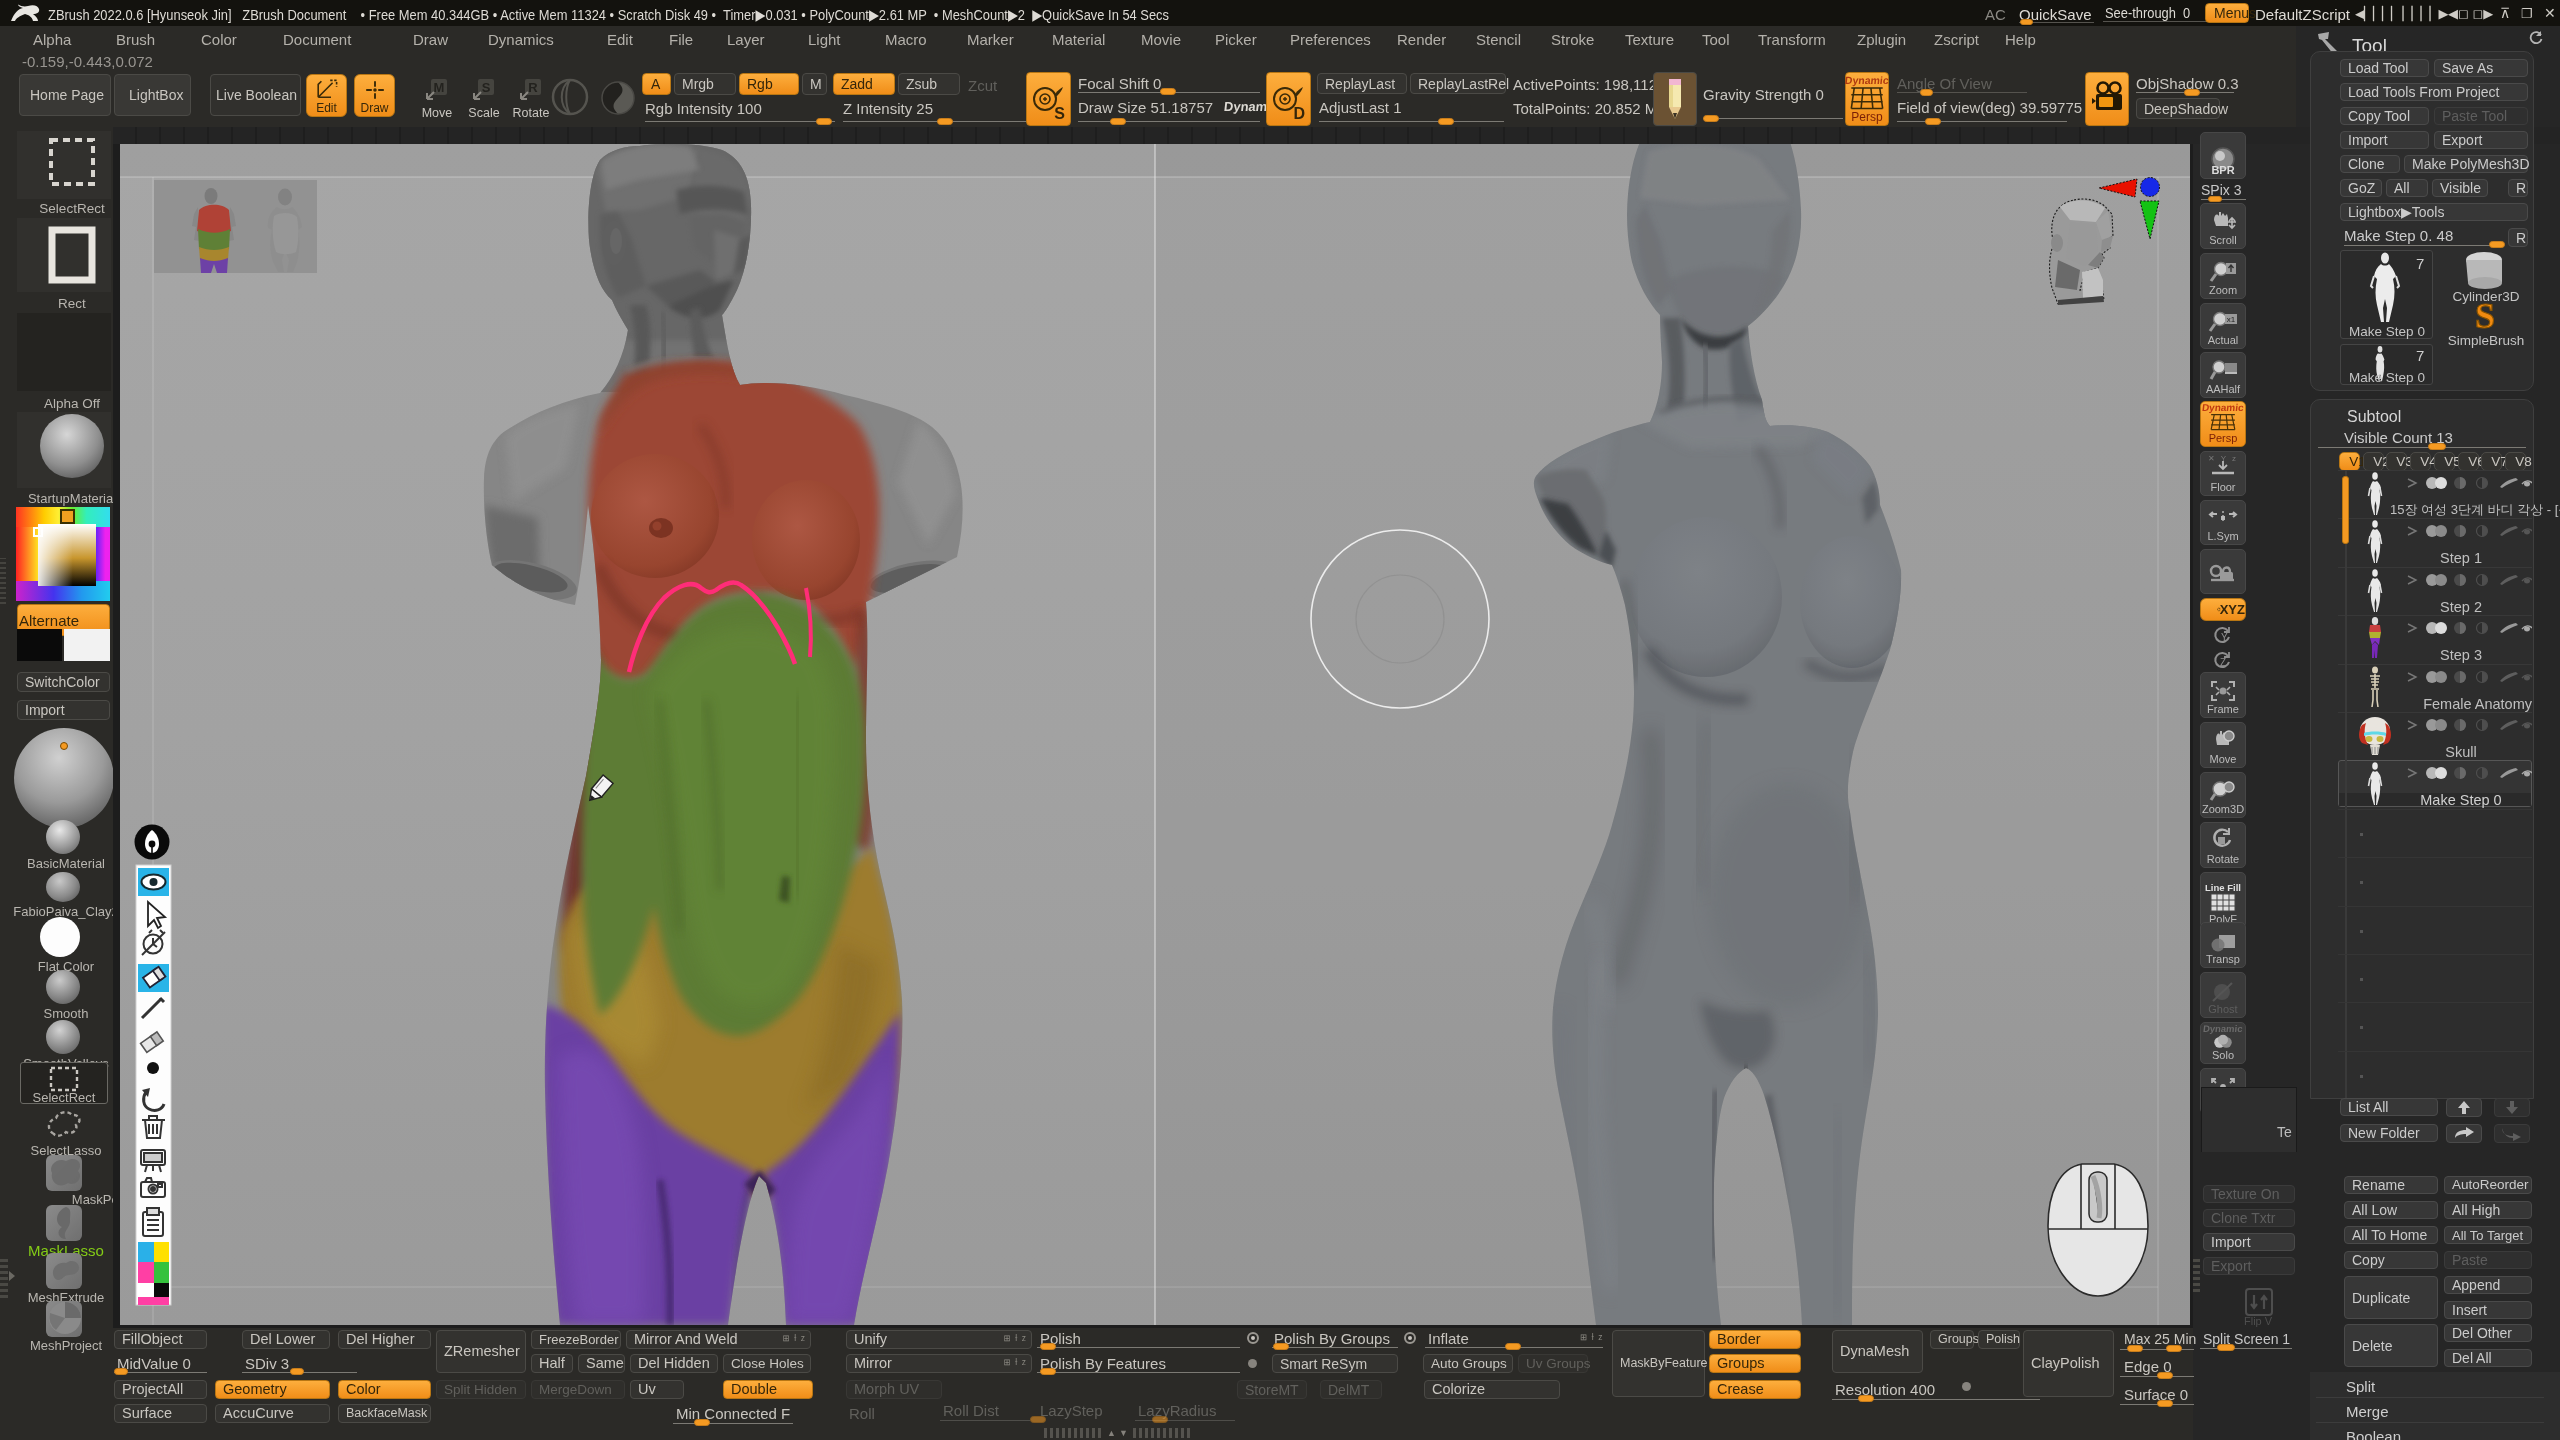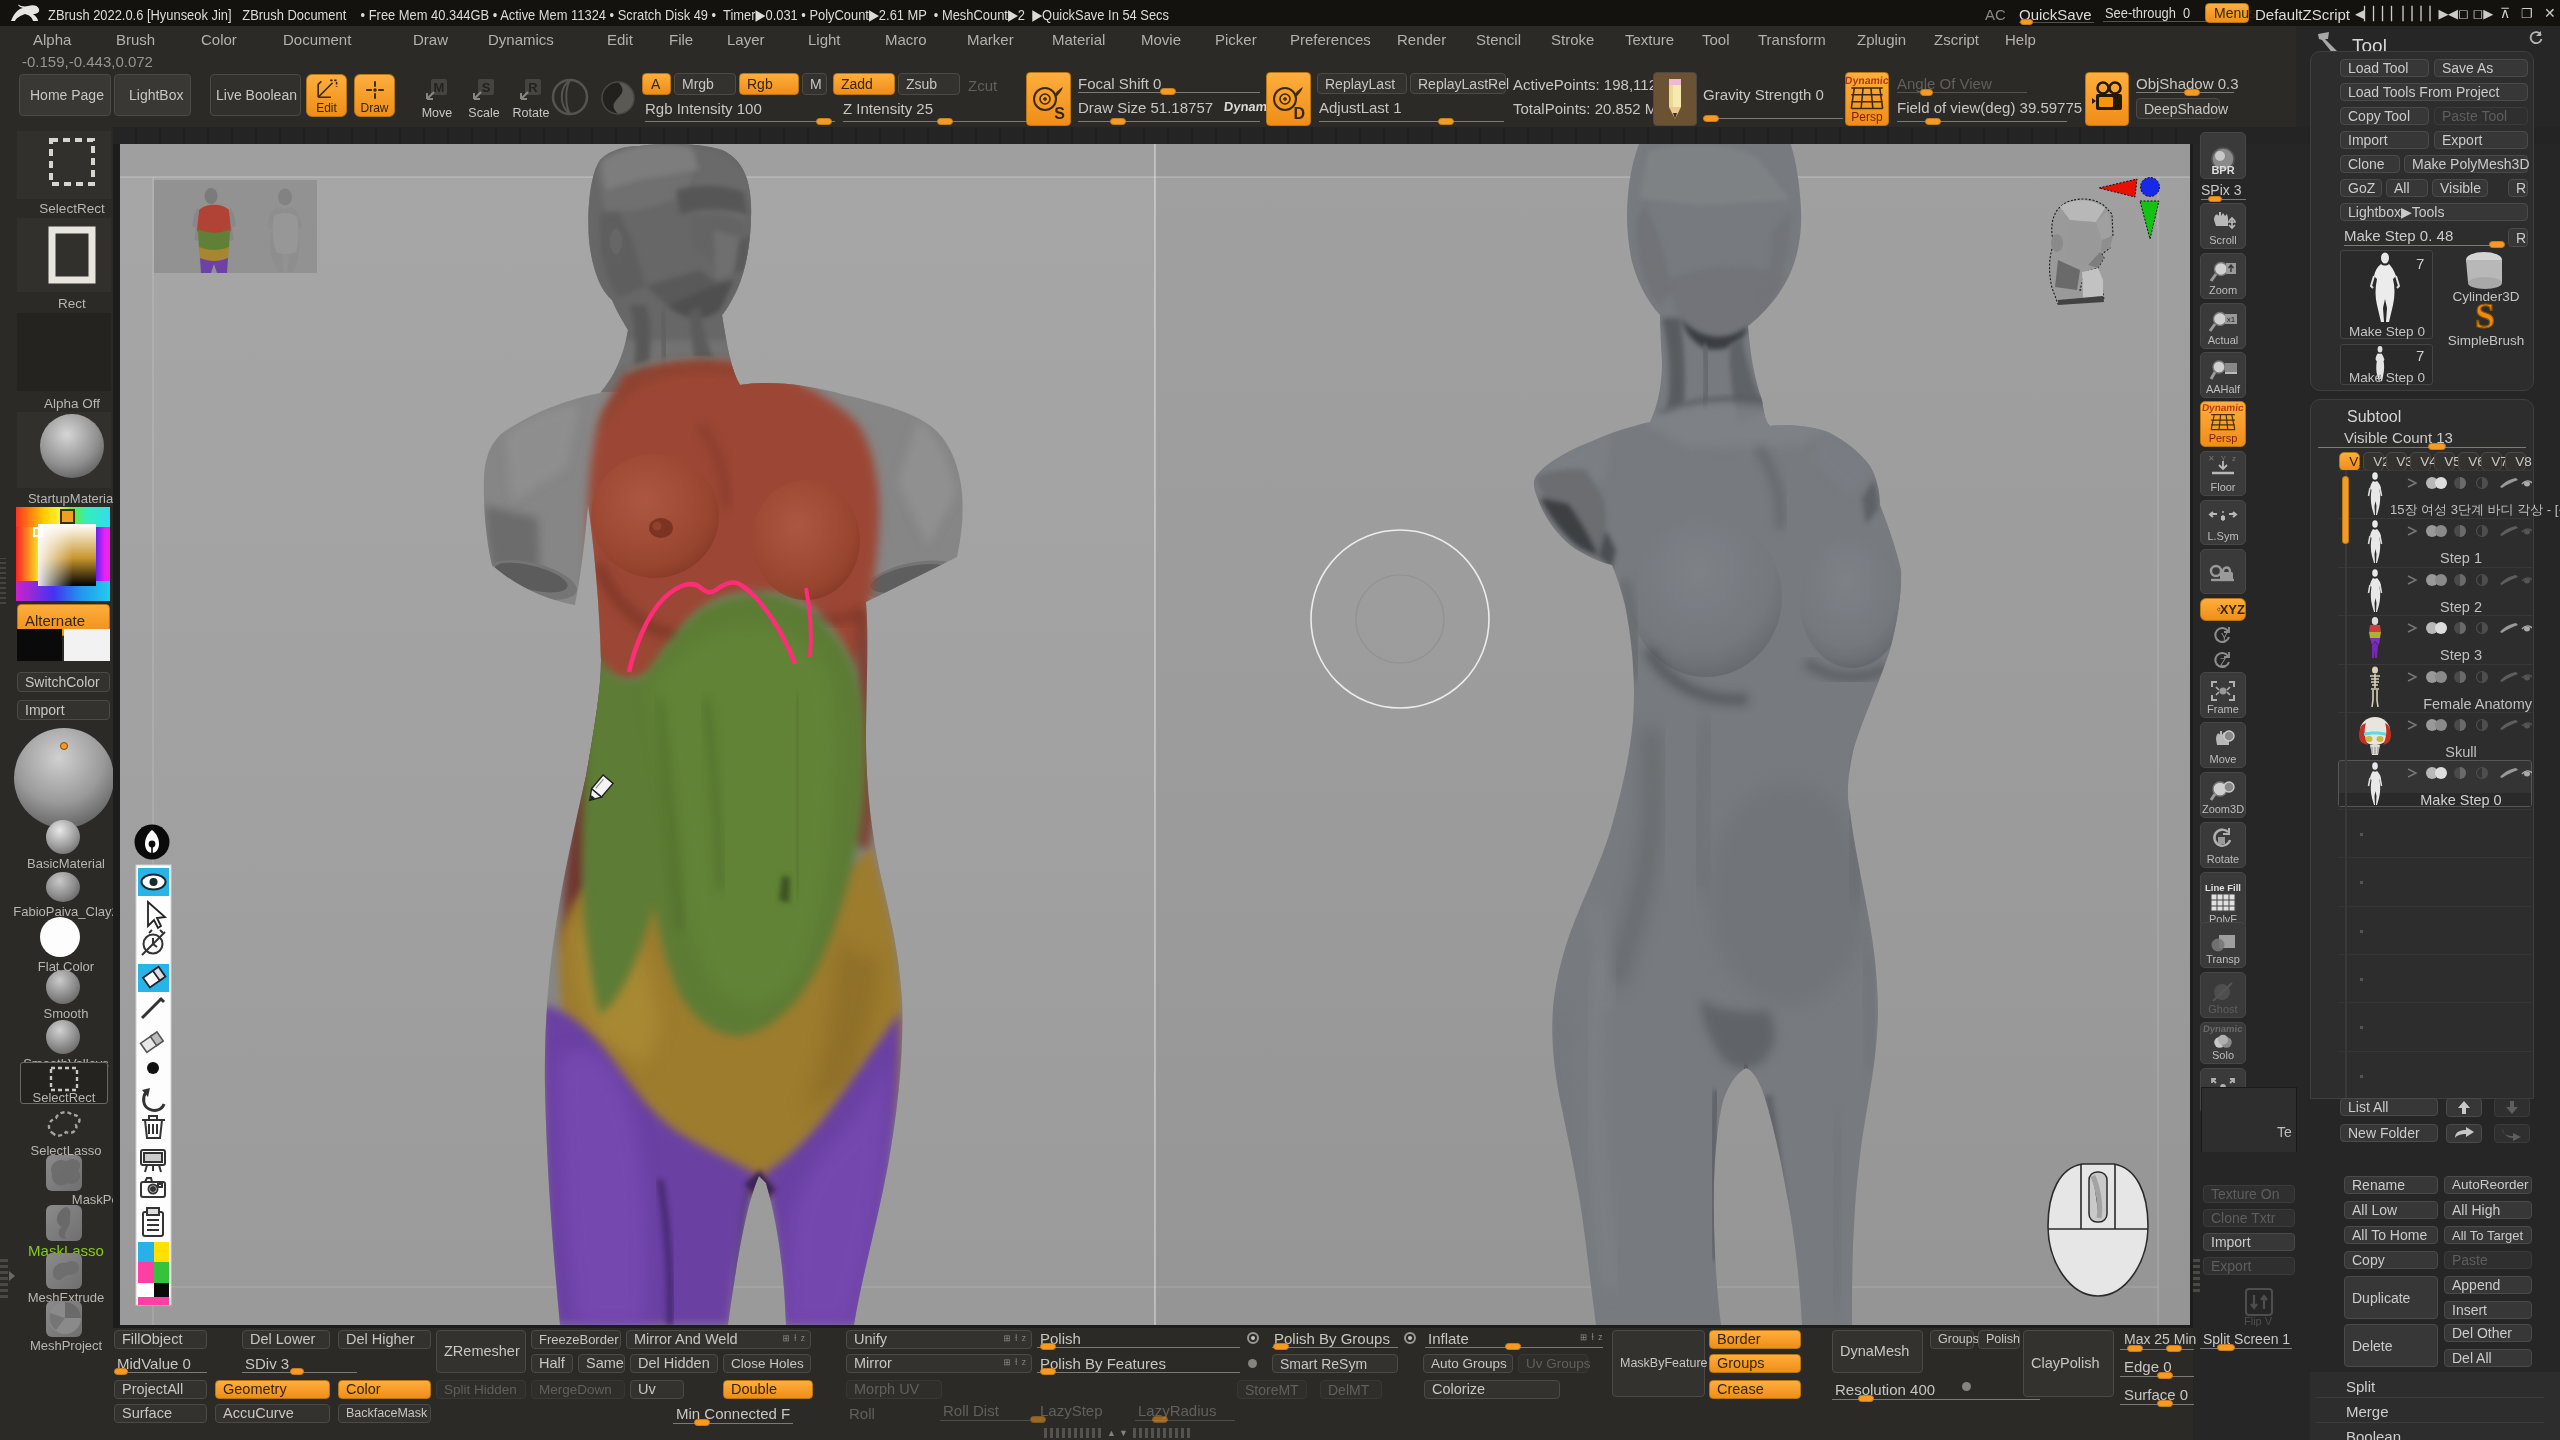--- a/index.html
+++ b/index.html
@@ -205,21 +205,21 @@
 <div class="a" style="left:40px;top:414px;width:64px;height:64px;border-radius:50%;background:radial-gradient(circle at 42% 32%,#d6d6d6,#8f8f8f 55%,#3f3f3f 100%)"></div>
 <div class="lb" style="left:20px;top:492px;width:104px;text-align:center;font-size:13px;color:#b9b6b0">StartupMaterial</div>
 <div class="a" style="left:16px;top:507px;width:94px;height:94px;background:conic-gradient(#f00,#ff0 17%,#0f0 33%,#0ff 50%,#00f 67%,#f0f 83%,#f00)"></div>
 <div class="a" style="left:16px;top:507px;width:94px;height:94px;background:linear-gradient(90deg,#ff2222,#ffee22 25%,#33ee33 45%,#22eeee 60%,#2222ff 80%,#ee22ee 95%)"></div>
 <div class="a" style="left:16px;top:507px;width:94px;height:20px;background:linear-gradient(90deg,#ff3322,#ffcc00 30%,#ffee33 45%,#66ee33 60%,#33eebb 75%,#33ddee 100%)"></div>
 <div class="a" style="left:16px;top:581px;width:94px;height:20px;background:linear-gradient(90deg,#cc22cc,#4433ee 40%,#2299ee 70%,#22ccee 100%)"></div>
 <div class="a" style="left:38px;top:524px;width:58px;height:62px;background:linear-gradient(180deg,#fff,#c8962d 55%,#000);"></div>
 <div class="a" style="left:38px;top:524px;width:58px;height:62px;background:linear-gradient(90deg,rgba(255,255,255,.9),rgba(255,255,255,0) 60%);"></div>
 <div class="a" style="left:60px;top:509px;width:15px;height:15px;background:#f0a020;border:2px solid #3a3000"></div>
 <div class="a" style="left:33px;top:527px;width:10px;height:10px;border:2px solid #fff;background:transparent"></div>
-<div class="b or bc" style="left:17px;top:604px;width:93px;height:32px;font-size:15px;justify-content:flex-start;padding-left:7px">Alternate</div>
+<div class="b or bc" style="left:17px;top:604px;width:93px;height:32px;font-size:15px;justify-content:flex-start;padding-left:1px">Alternate</div>
 <div class="a" style="left:17px;top:629px;width:45px;height:32px;background:#0a0a0a"></div>
 <div class="a" style="left:64px;top:629px;width:46px;height:32px;background:#f2f2f2"></div>
 <div class="b" style="left:17px;top:672px;width:93px;height:20px;font-size:14px">SwitchColor</div>
 <div class="b" style="left:17px;top:700px;width:93px;height:20px;font-size:14px">Import</div>
 <div class="a" style="left:14px;top:728px;width:100px;height:100px;border-radius:50%;background:radial-gradient(circle at 45% 30%,#d0d0d0,#9a9a9a 50%,#4a4a4a 95%)"></div>
 <div class="a" style="left:60px;top:742px;width:8px;height:8px;border-radius:50%;background:#f59a22;border:1px solid #7a4a00"></div>
 <div class="a" style="left:46px;top:820px;width:34px;height:34px;border-radius:50%;background:radial-gradient(circle at 40% 30%,#e8e8e8,#9a9a9a 55%,#555)"></div>
 <div class="lb" style="left:6px;top:857px;width:120px;text-align:center;font-size:13px;color:#b9b6b0">BasicMaterial</div>
 <div class="a" style="left:46px;top:872px;width:34px;height:30px;border-radius:50%;background:radial-gradient(circle at 40% 30%,#c8c8c8,#8a8a8a 55%,#4a4a4a)"></div>
 <div class="lb" style="left:6px;top:905px;width:120px;text-align:center;font-size:13px;color:#b9b6b0">FabioPaiva_Clay2</div>

